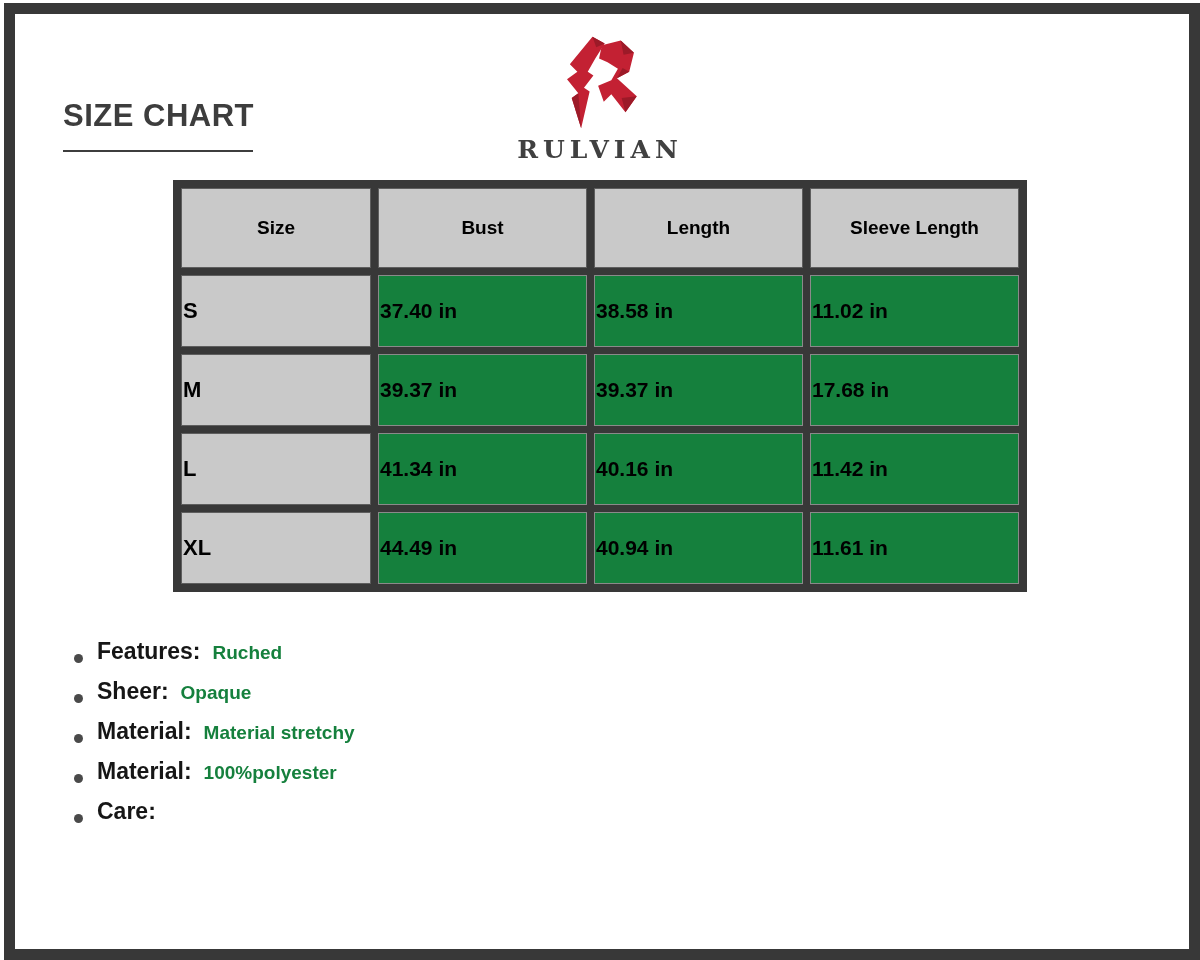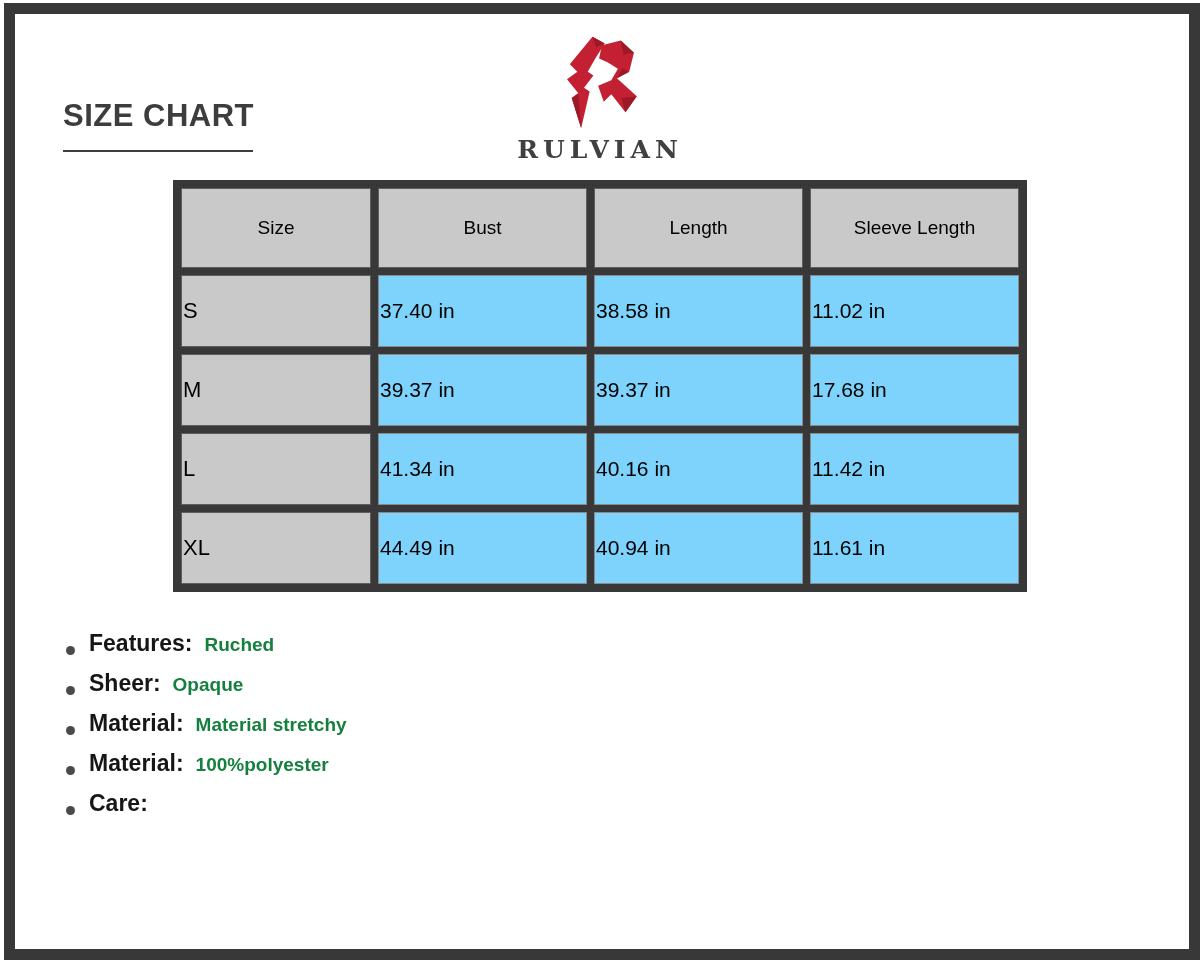--- a/index.html
+++ b/index.html
@@ -32,35 +32,35 @@
   
   .table-wrap{
     position:absolute;left:173px;top:180px;width:854px;height:412px;
     background:#383838;padding:1px;box-sizing:border-box;
   }
   table.size-table{
     border-collapse:separate;border-spacing:7px;width:100%;height:100%;
     table-layout:fixed;background:#383838;
   }
   .size-table th,.size-table td{
-    vertical-align:middle;font-weight:normal;color:#000;
+    vertical-align:middle;font-weight:bold;color:#000;
   }
   .size-table th{
     background:#c9c9c9;border:1px solid #5e5e5e;font-size:19px;height:76px;
   }
   .size-table td.size-cell{
     background:#c9c9c9;border:1px solid #5e5e5e;font-size:22px;
   }
   .size-table td.val-cell{
-    background:#7dd3fc;border:1px solid #8a8a8a;font-size:21px;
+    background:#15803d;border:1px solid #8a8a8a;font-size:21px;
   }
   .size-table col.c1{width:190px;}
   
   .details{
-    position:absolute;left:58px;top:622px;margin:8px;padding:0;list-style:none;
+    position:absolute;left:58px;top:622px;margin:16px;padding:0;list-style:none;
   }
   .details li{
     display:flex;align-items:baseline;height:40px;
   }
   .details .bullet{
     width:9px;height:9px;border-radius:50%;background:#4a4a4a;
     align-self:center;margin-right:14px;flex:0 0 auto;
   }
   .details .label{
     font-size:23px;font-weight:bold;color:#161616;

